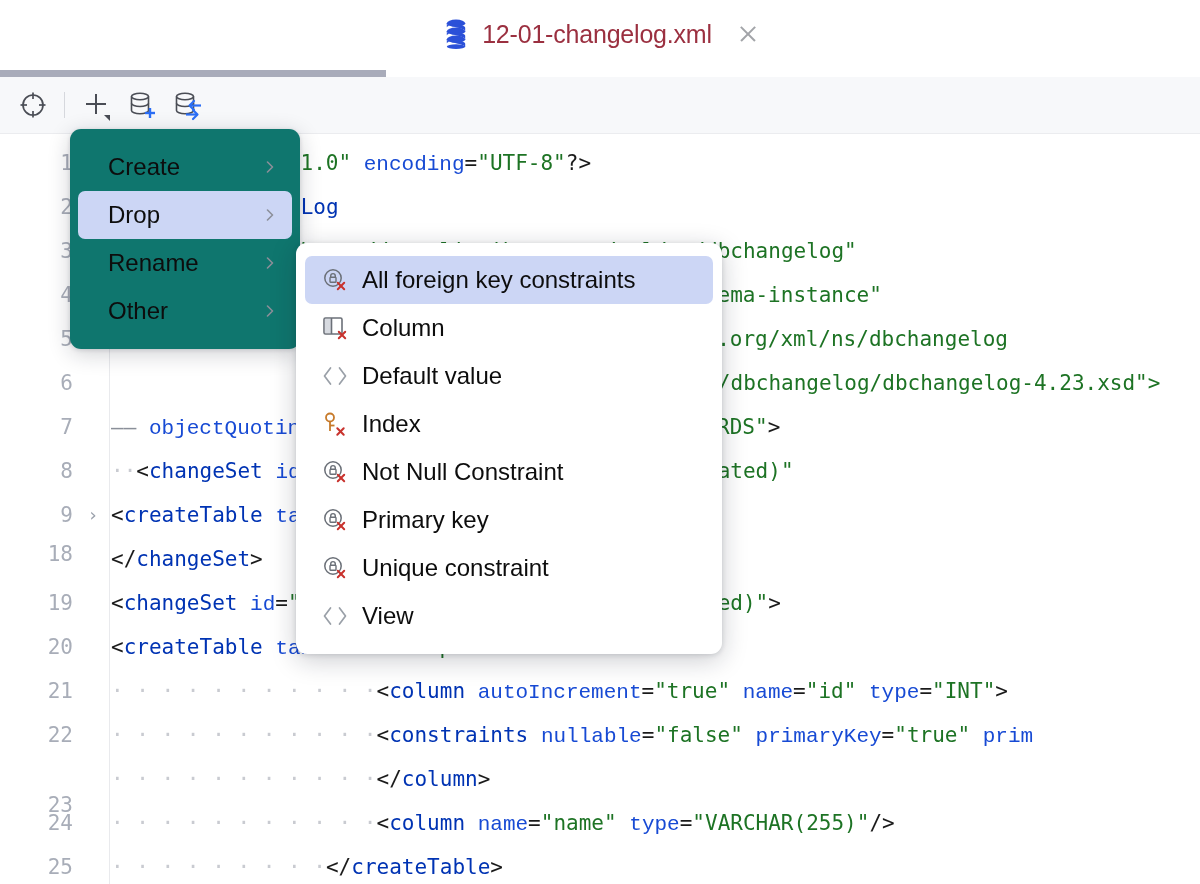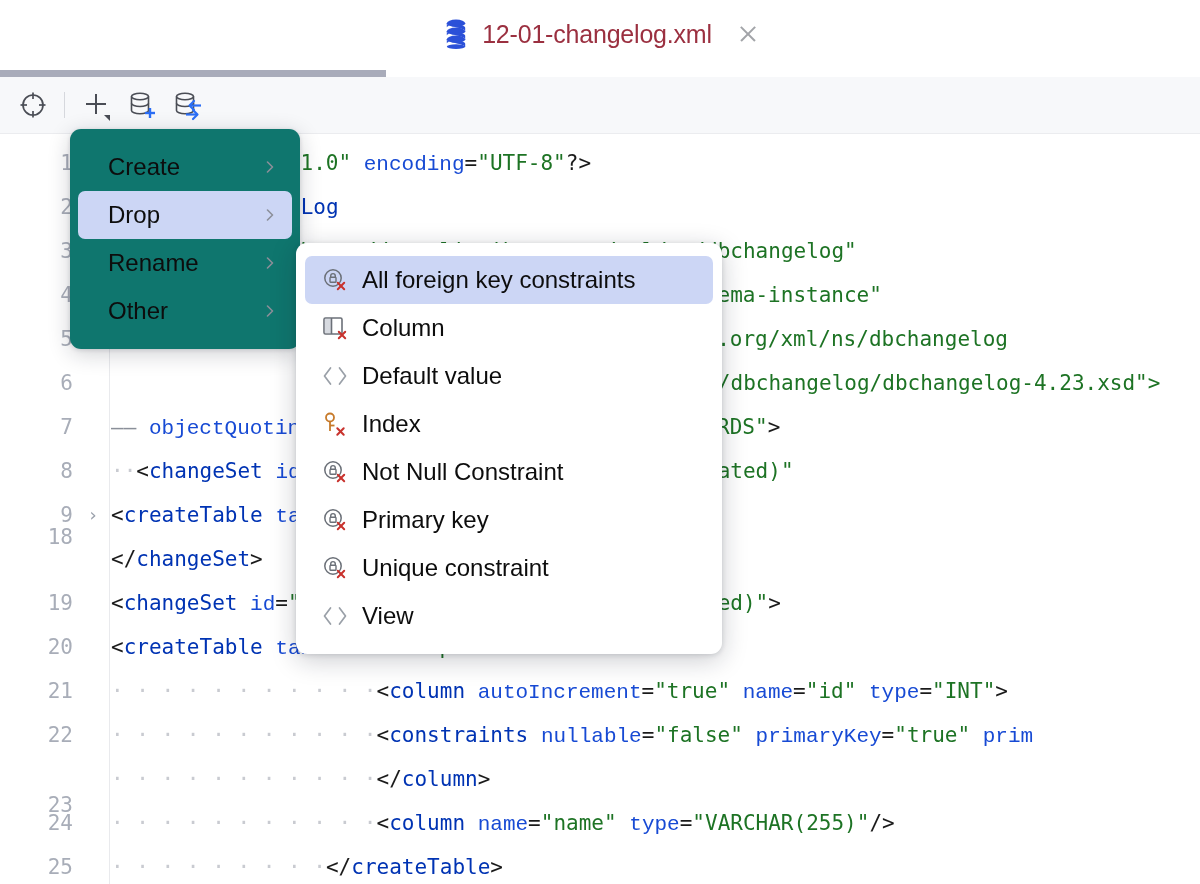--- a/index.html
+++ b/index.html
@@ -264,21 +264,21 @@
       <div class="ln" style="top: 7px;">1</div>
       <div class="ln" style="top: 51px;">2</div>
       <div class="ln" style="top: 95px;">3</div>
       <div class="ln" style="top: 139px;">4</div>
       <div class="ln" style="top: 183px;">5</div>
       <div class="ln" style="top: 227px;">6</div>
       <div class="ln" style="top: 271px;">7</div>
       <div class="ln" style="top: 315px;">8</div>
       <div class="ln" style="top: 359px;">9</div>
       <div class="fold" style="top: 359px;">›</div>
-      <div class="ln" style="top: 381px;">18</div>
+      <div class="ln" style="top: 398px;">18</div>
       <div class="ln" style="top: 447px;">19</div>
       <div class="ln" style="top: 491px;">20</div>
       <div class="ln" style="top: 535px;">21</div>
       <div class="ln" style="top: 579px;">22</div>
       <div class="ln" style="top: 649px;">23</div>
       <div class="ln" style="top: 667px;">24</div>
       <div class="ln" style="top: 711px;">25</div>
     </div>
   <div id="code"><div class="cl" style="top: 7px;"><span class="t">&lt;?xml ver</span><span class="att">sion</span><span class="t">=</span><span class="val">"1.0"</span><span class="t"> </span><span class="att">encoding</span><span class="t">=</span><span class="val">"UTF-8"</span><span class="t">?&gt;</span></div><div class="cl" style="top: 51px;"><span class="t">&lt;</span><span class="tag">databaseChangeLog</span></div><div class="cl" style="top: 95px;"><span class="t">        </span><span class="att">xmlns</span><span class="t">=</span><span class="val">"http://www.liquibase.org/xml/ns/dbchangelog"</span></div><div class="cl" style="top: 139px;"><span class="t">        </span><span class="att">xmlns:xsi</span><span class="t">=</span><span class="val">"http://www.w3.org/2001/XMLSchema-instance"</span></div><div class="cl" style="top: 183px;"><span class="t">        </span><span class="att">xsi:schemaLocation</span><span class="t">=</span><span class="val">"http://www.liquibase.org/xml/ns/dbchangelog </span></div><div class="cl" style="top: 227px;"><span class="t">                 </span><span class="val">http://www.liquibase.org/xml/ns/dbchangelog/dbchangelog-4.23.xsd"&gt;</span></div><div class="cl" style="top: 271px;"><span class="cmt">—— </span><span class="att">objectQuotingStrategy</span><span class="t">=</span><span class="val">"QUOTE_ONLY_RESERVED_WORDS"</span><span class="t">&gt;</span></div><div class="cl" style="top: 315px;"><span class="dot">··</span><span class="t">&lt;</span><span class="tag">changeSet</span><span class="t"> </span><span class="att">id</span><span class="t">=</span><span class="val">"1"</span><span class="t"> </span><span class="att">author</span><span class="t">=</span><span class="val">"Levi.Ackerman (generated)"</span></div><div class="cl" style="top: 359px;"><span class="t">&lt;</span><span class="tag">createTable</span><span class="t"> </span><span class="att">tableName</span><span class="t">=</span><span class="val">"employees"</span><span class="t">&gt;</span></div><div class="cl" style="top: 403px;"><span class="t">&lt;/</span><span class="tag">changeSet</span><span class="t">&gt;</span></div><div class="cl" style="top: 447px;"><span class="t">&lt;</span><span class="tag">changeSet</span><span class="t"> </span><span class="att">id</span><span class="t">=</span><span class="val">"2"</span><span class="t"> </span><span class="att">author</span><span class="t">=</span><span class="val">"Levi.Ackerman (generated)"</span><span class="t">&gt;</span></div><div class="cl" style="top: 491px;"><span class="t">&lt;</span><span class="tag">createTable</span><span class="t"> </span><span class="att">tableName</span><span class="t">=</span><span class="val">"dept"</span><span class="t">&gt;</span></div><div class="cl" style="top: 535px;"><span class="dot">· · · · · · · · · · ·</span><span class="t">&lt;</span><span class="tag">column</span><span class="t"> </span><span class="att">autoIncrement</span><span class="t">=</span><span class="val">"true"</span><span class="t"> </span><span class="att">name</span><span class="t">=</span><span class="val">"id"</span><span class="t"> </span><span class="att">type</span><span class="t">=</span><span class="val">"INT"</span><span class="t">&gt;</span></div><div class="cl" style="top: 579px;"><span class="dot">· · · · · · · · · · ·</span><span class="t">&lt;</span><span class="tag">constraints</span><span class="t"> </span><span class="att">nullable</span><span class="t">=</span><span class="val">"false"</span><span class="t"> </span><span class="att">primaryKey</span><span class="t">=</span><span class="val">"true"</span><span class="t"> </span><span class="att">prim</span></div><div class="cl" style="top: 623px;"><span class="dot">· · · · · · · · · · ·</span><span class="t">&lt;/</span><span class="tag">column</span><span class="t">&gt;</span></div><div class="cl" style="top: 667px;"><span class="dot">· · · · · · · · · · ·</span><span class="t">&lt;</span><span class="tag">column</span><span class="t"> </span><span class="att">name</span><span class="t">=</span><span class="val">"name"</span><span class="t"> </span><span class="att">type</span><span class="t">=</span><span class="val">"VARCHAR(255)"</span><span class="t">/&gt;</span></div><div class="cl" style="top: 711px;"><span class="dot">· · · · · · · · ·</span><span class="t">&lt;/</span><span class="tag">createTable</span><span class="t">&gt;</span></div></div>
 </div>

